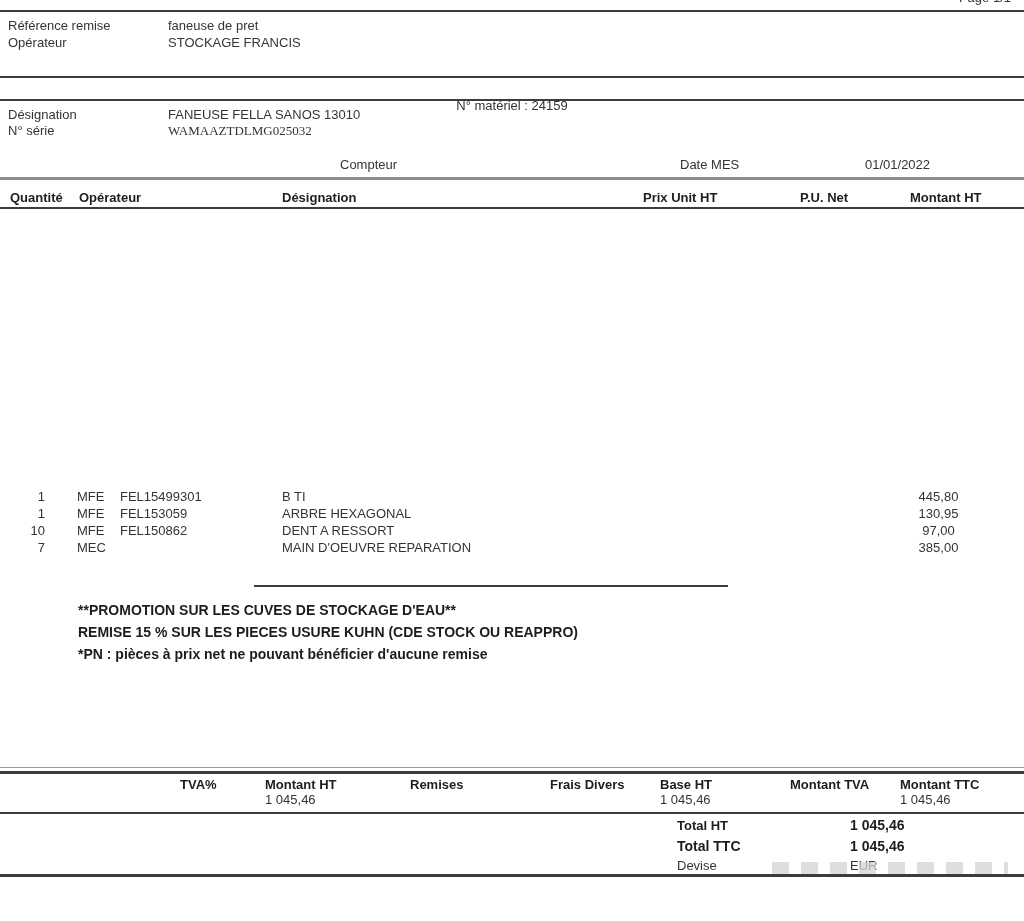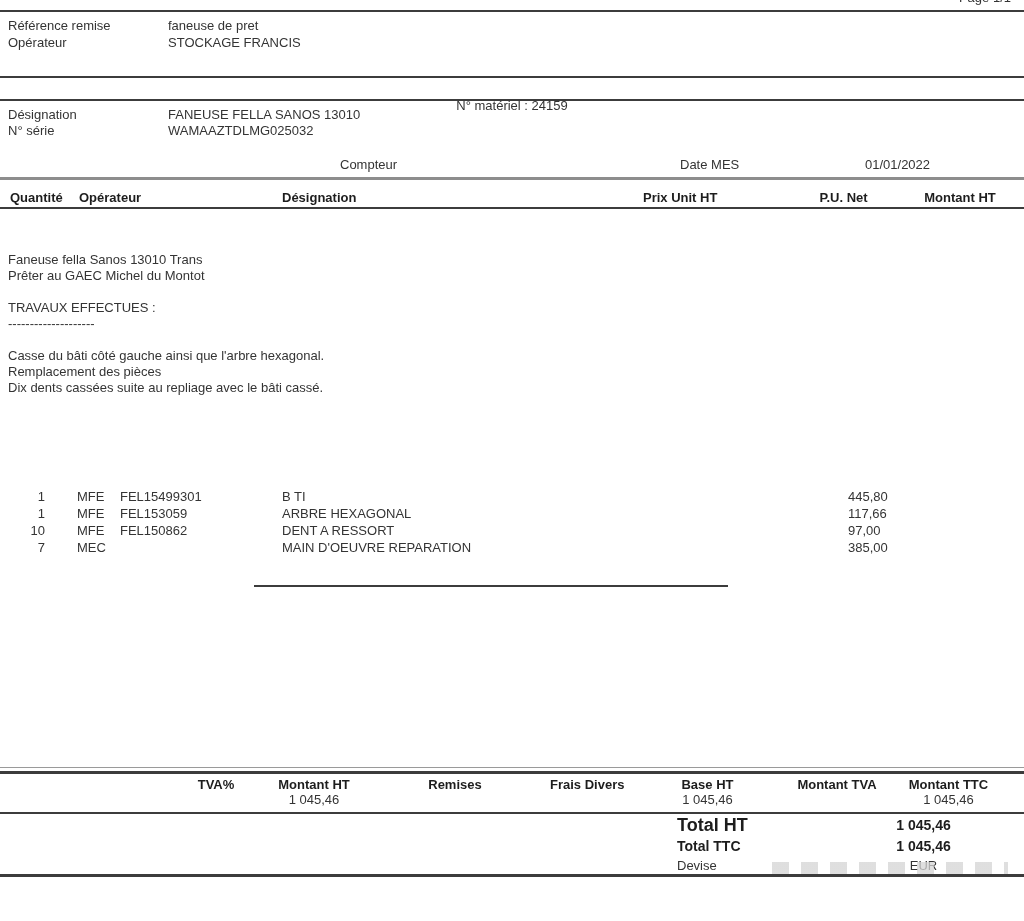--- a/index.html
+++ b/index.html
@@ -4,29 +4,29 @@
 <style>
   html,body { margin:0; padding:0; background:#fff; }
   .doc {
     position:relative; width:1024px; height:921px; overflow:hidden;
     background:#ffffff; color:#343434;
     font-family:"Liberation Sans", sans-serif; font-size:13px; line-height:15px;
   }
   .abs { position:absolute; white-space:nowrap; }
   .hr  { position:absolute; left:0; right:0; background:#3c3c3c; height:2px; }
   .b   { font-weight:bold; color:#1d1d1d; }
-  .rt  { text-align:center; }
+  .rt  { text-align:left; }
   .center { left:0; right:0; text-align:center; }
   .notes { position:absolute; left:8px; top:252px; white-space:pre-line; line-height:16px; }
   .item-row { position:absolute; left:0; right:0; height:16px; }
   .item-row .qty    { position:absolute; left:8px;   width:37px;  text-align:right; }
   .item-row .rtype  { position:absolute; left:77px;text-align:right; }
   .item-row .rnum   { position:absolute; left:120px; }
   .item-row .desig  { position:absolute; left:282px; }
-  .item-row .amount { position:absolute; left:848px; width:117px; text-align:left; }
+  .item-row .amount { position:absolute; left:880px; width:117px; text-align:center; }
   .promo { position:absolute; left:78px; top:599px; font-weight:bold; color:#1d1d1d;
            font-size:14px; line-height:22px; white-space:nowrap; }
   .tot-head span, .tot-val span { position:absolute; }
   .watermark {
     position:absolute; left:772px; top:862px; width:236px; height:15px;
     background:repeating-linear-gradient(90deg,#d4d4d4 0 17px, rgba(255,255,255,0) 17px 29px);
     opacity:.75;
   }
 </style>
 </head>
@@ -43,76 +43,72 @@
   <div class="abs" style="left:8px; top:35px;">Opérateur</div>
   <div class="abs" style="left:168px; top:35px;">STOCKAGE FRANCIS</div>
 
   <div class="hr" style="top:76px;"></div>
   <div class="abs center" style="top:74px;margin-top:24px;">N° matériel : 24159</div>
   <div class="hr" style="top:99px;"></div>
 
   <div class="abs" style="left:8px; top:107px;">Désignation</div>
   <div class="abs" style="left:168px; top:107px;">FANEUSE FELLA SANOS 13010</div>
   <div class="abs" style="left:8px; top:123px;">N° série</div>
-  <div class="abs" style="left:168px; top:123px;">WAMAAZTDLMG025032</div>
+  <div class="abs" style="left:168px; top:123px;font-family:Liberation Serif, serif;">WAMAAZTDLMG025032</div>
 
   <div class="abs" style="left:340px; top:157px;">Compteur</div>
   <div class="abs" style="left:680px; top:157px;">Date MES</div>
   <div class="abs" style="left:838px; top:157px;margin-left:27px;">01/01/2022</div>
 
   <div class="hr" style="top:177px; height:3px; background:#8d8d8d;"></div>
   <div class="abs b" style="left:10px;  top:190px;">Quantité</div>
   <div class="abs b" style="left:79px;  top:190px;">Opérateur</div>
   <div class="abs b" style="left:282px; top:190px;">Désignation</div>
   <div class="abs b" style="left:643px; top:190px;">Prix Unit HT</div>
   <div class="abs b rt" style="left:800px; top:190px; width:87px;">P.U. Net</div>
   <div class="abs b rt" style="left:910px; top:190px; width:100px;">Montant HT</div>
   <div class="hr" style="top:207px;"></div>
 
-  <div class="notes">Faneuse fella Sanos 13010 Trans
-Prêter au GAEC Michel du Montot
-
-TRAVAUX EFFECTUES :
---------------------
-
-Casse du bâti côté gauche ainsi que l'arbre hexagonal.
-Remplacement des pièces
-Dix dents cassées suite au repliage avec le bâti cassé.</div>
 
   <div class="item-row" style="top:489px;">
     <span class="qty">1</span>
     <span class="rtype">MFE</span>
     <span class="rnum">FEL15499301</span>
     <span class="desig">B TI</span>
     <span class="amount">445,80</span>
   </div>
   <div class="item-row" style="top:506px;">
     <span class="qty">1</span>
     <span class="rtype">MFE</span>
     <span class="rnum">FEL153059</span>
     <span class="desig">ARBRE HEXAGONAL</span>
-    <span class="amount">117,66</span>
+    <span class="amount">130,95</span>
   </div>
   <div class="item-row" style="top:523px;">
     <span class="qty">10</span>
     <span class="rtype">MFE</span>
     <span class="rnum">FEL150862</span>
     <span class="desig">DENT A RESSORT</span>
     <span class="amount">97,00</span>
   </div>
   <div class="item-row" style="top:540px;">
     <span class="qty">7</span>
     <span class="rtype">MEC</span>
     <span class="rnum"></span>
     <span class="desig">MAIN D'OEUVRE REPARATION</span>
     <span class="amount">385,00</span>
   </div>
 
   <div class="abs" style="left:254px; top:585px; width:474px; height:2px; background:#3c3c3c;"></div>
 
+  <div class="promo">
+    <div>**PROMOTION SUR LES CUVES DE STOCKAGE D'EAU**</div>
+    <div>REMISE 15 %  SUR LES PIECES USURE KUHN (CDE STOCK OU REAPPRO)</div>
+    <div>*PN : pièces à prix net ne pouvant bénéficier d'aucune remise</div>
+  </div>
 
   <div class="hr" style="top:767px; height:1px; background:#9a9a9a;"></div>
   <div class="hr" style="top:771px; height:3px;"></div>
 
   <div class="abs tot-head" style="left:0; right:0; top:777px;">
     <span class="b rt" style="left:180px; width:72px;">TVA%</span>
     <span class="b rt" style="left:265px; width:98px;">Montant HT</span>
     <span class="b rt" style="left:410px; width:90px;">Remises</span>
     <span class="b" style="left:550px;">Frais Divers</span>
     <span class="b rt" style="left:660px; width:95px;">Base HT</span>
@@ -120,21 +116,21 @@
     <span class="b rt" style="left:900px; width:97px;">Montant TTC</span>
   </div>
   <div class="abs tot-val" style="left:0; right:0; top:792px;">
     <span class="rt" style="left:265px; width:98px;">1 045,46</span>
     <span class="rt" style="left:660px; width:95px;">1 045,46</span>
     <span class="rt" style="left:900px; width:97px;">1 045,46</span>
   </div>
 
   <div class="hr" style="top:812px;"></div>
 
-  <div class="abs b" style="left:677px; top:818px; font-size:18px;">Total HT</div>
+  <div class="abs b" style="left:677px; top:818px; font-size:13px;">Total HT</div>
   <div class="abs b rt" style="left:850px; top:818px; width:147px; font-size:14px;">1 045,46</div>
   <div class="abs b" style="left:677px; top:839px; font-size:14px;">Total TTC</div>
   <div class="abs b rt" style="left:850px; top:839px; width:147px; font-size:14px;">1 045,46</div>
   <div class="abs" style="left:677px; top:858px;">Devise</div>
   <div class="abs rt" style="left:850px; top:858px; width:147px;">EUR</div>
 
   <div class="watermark"></div>
 
   <div class="hr" style="top:874px; height:2.5px;"></div>
 

